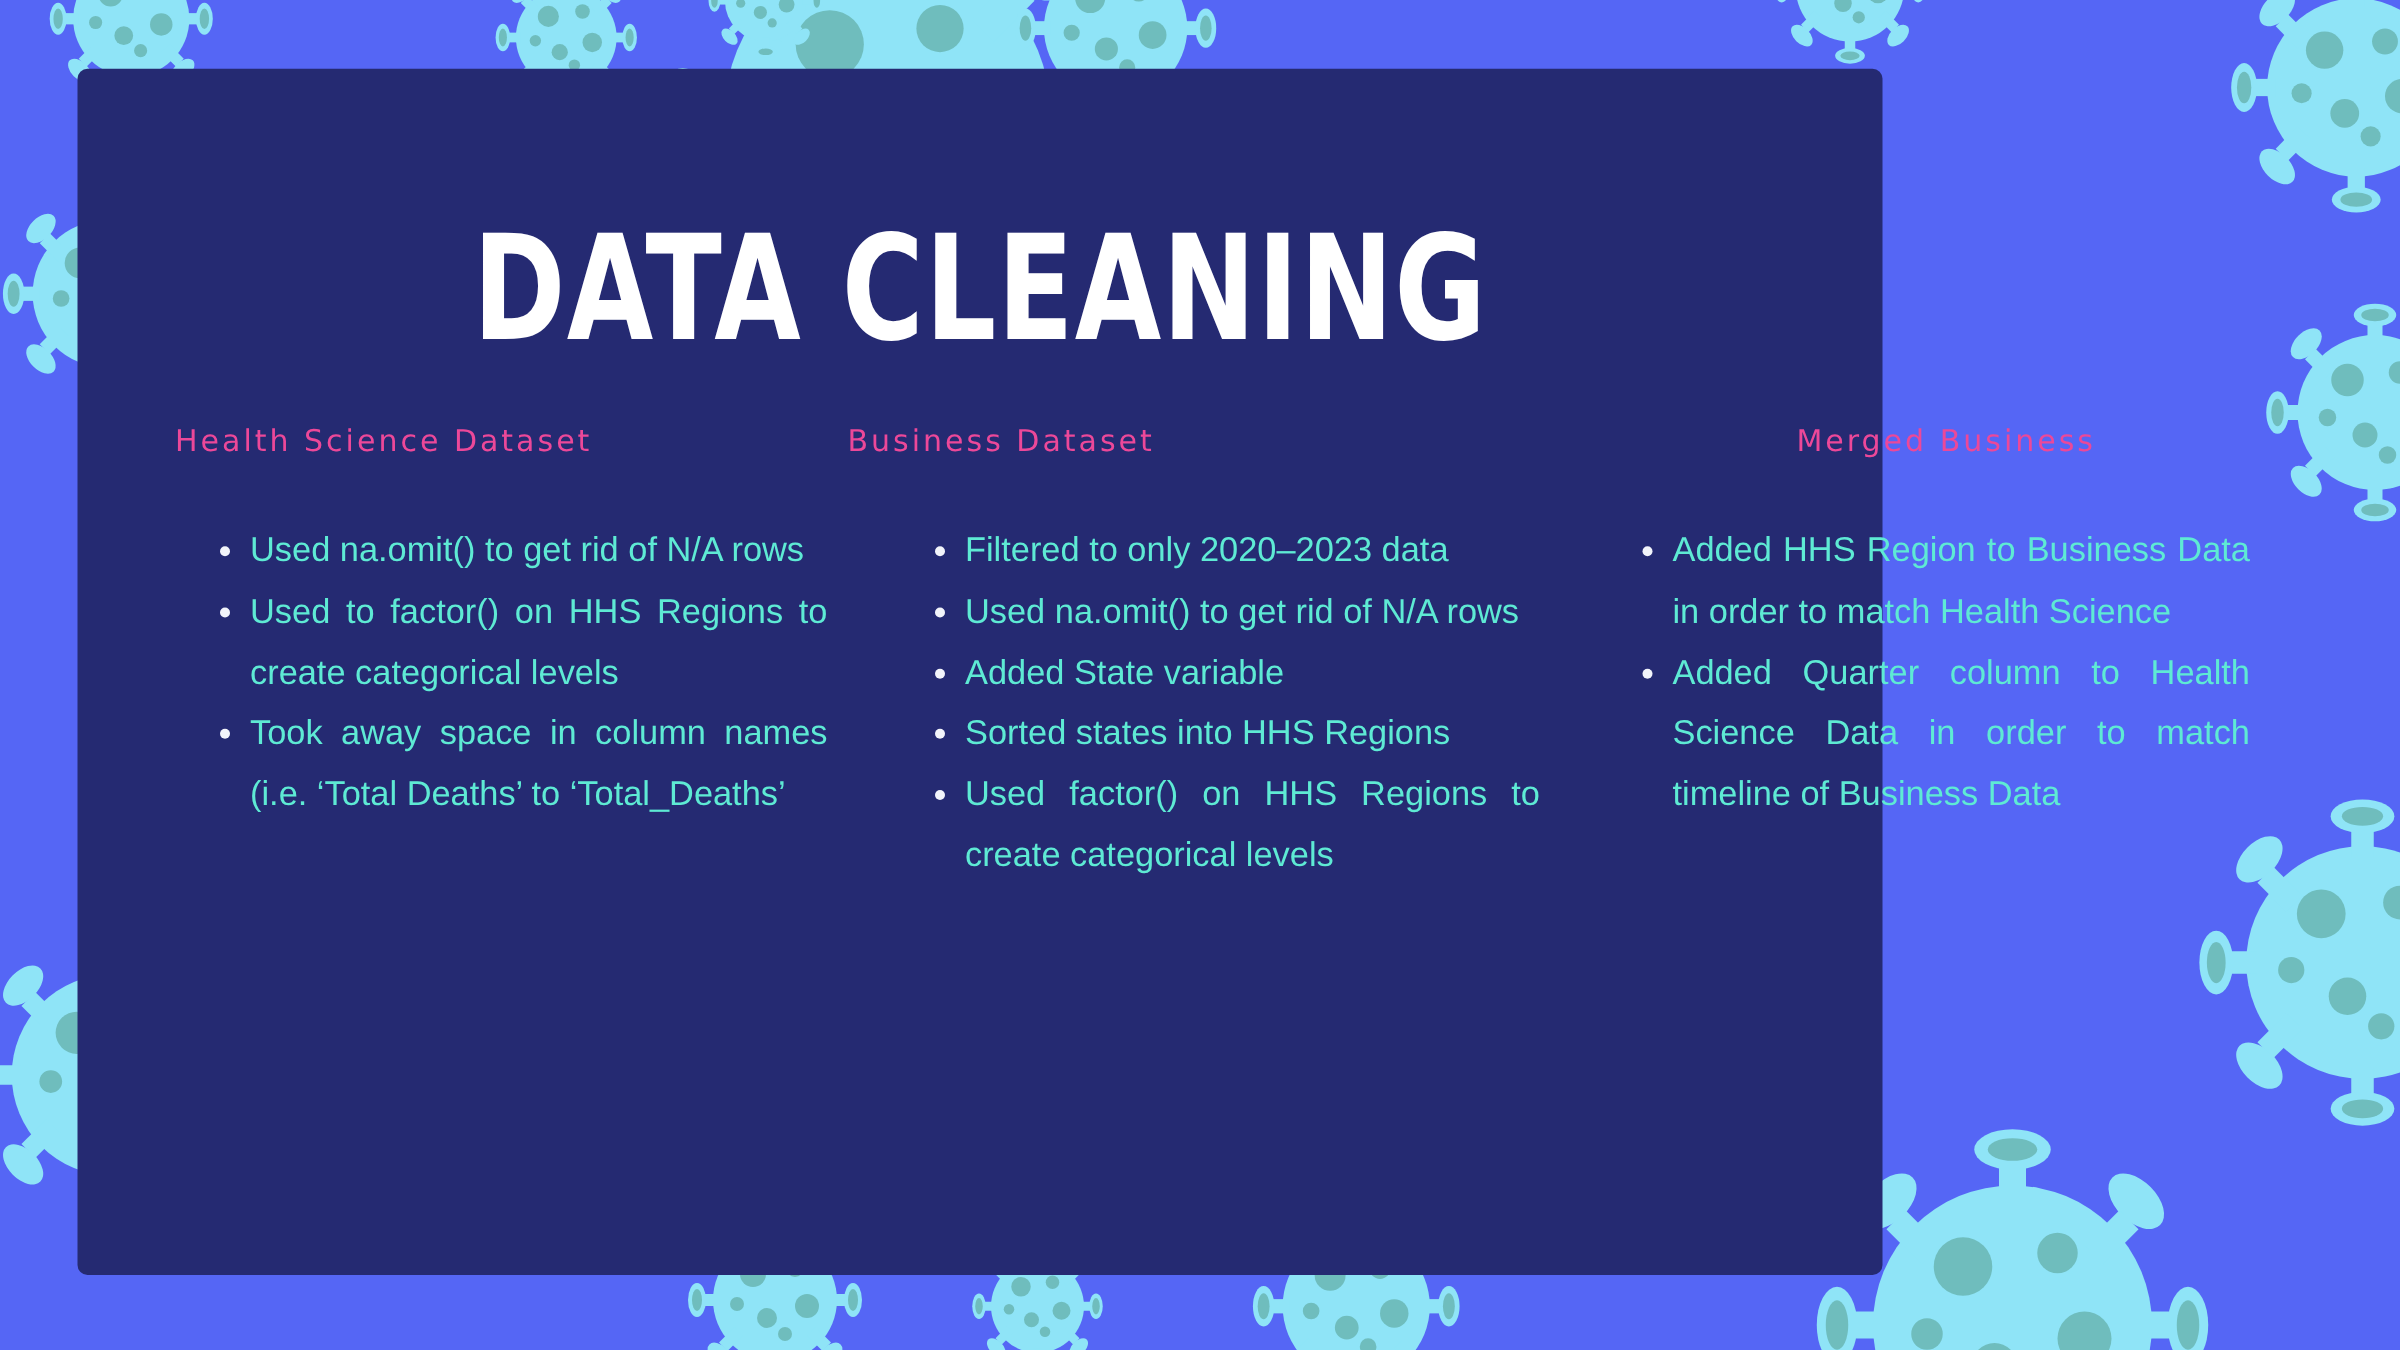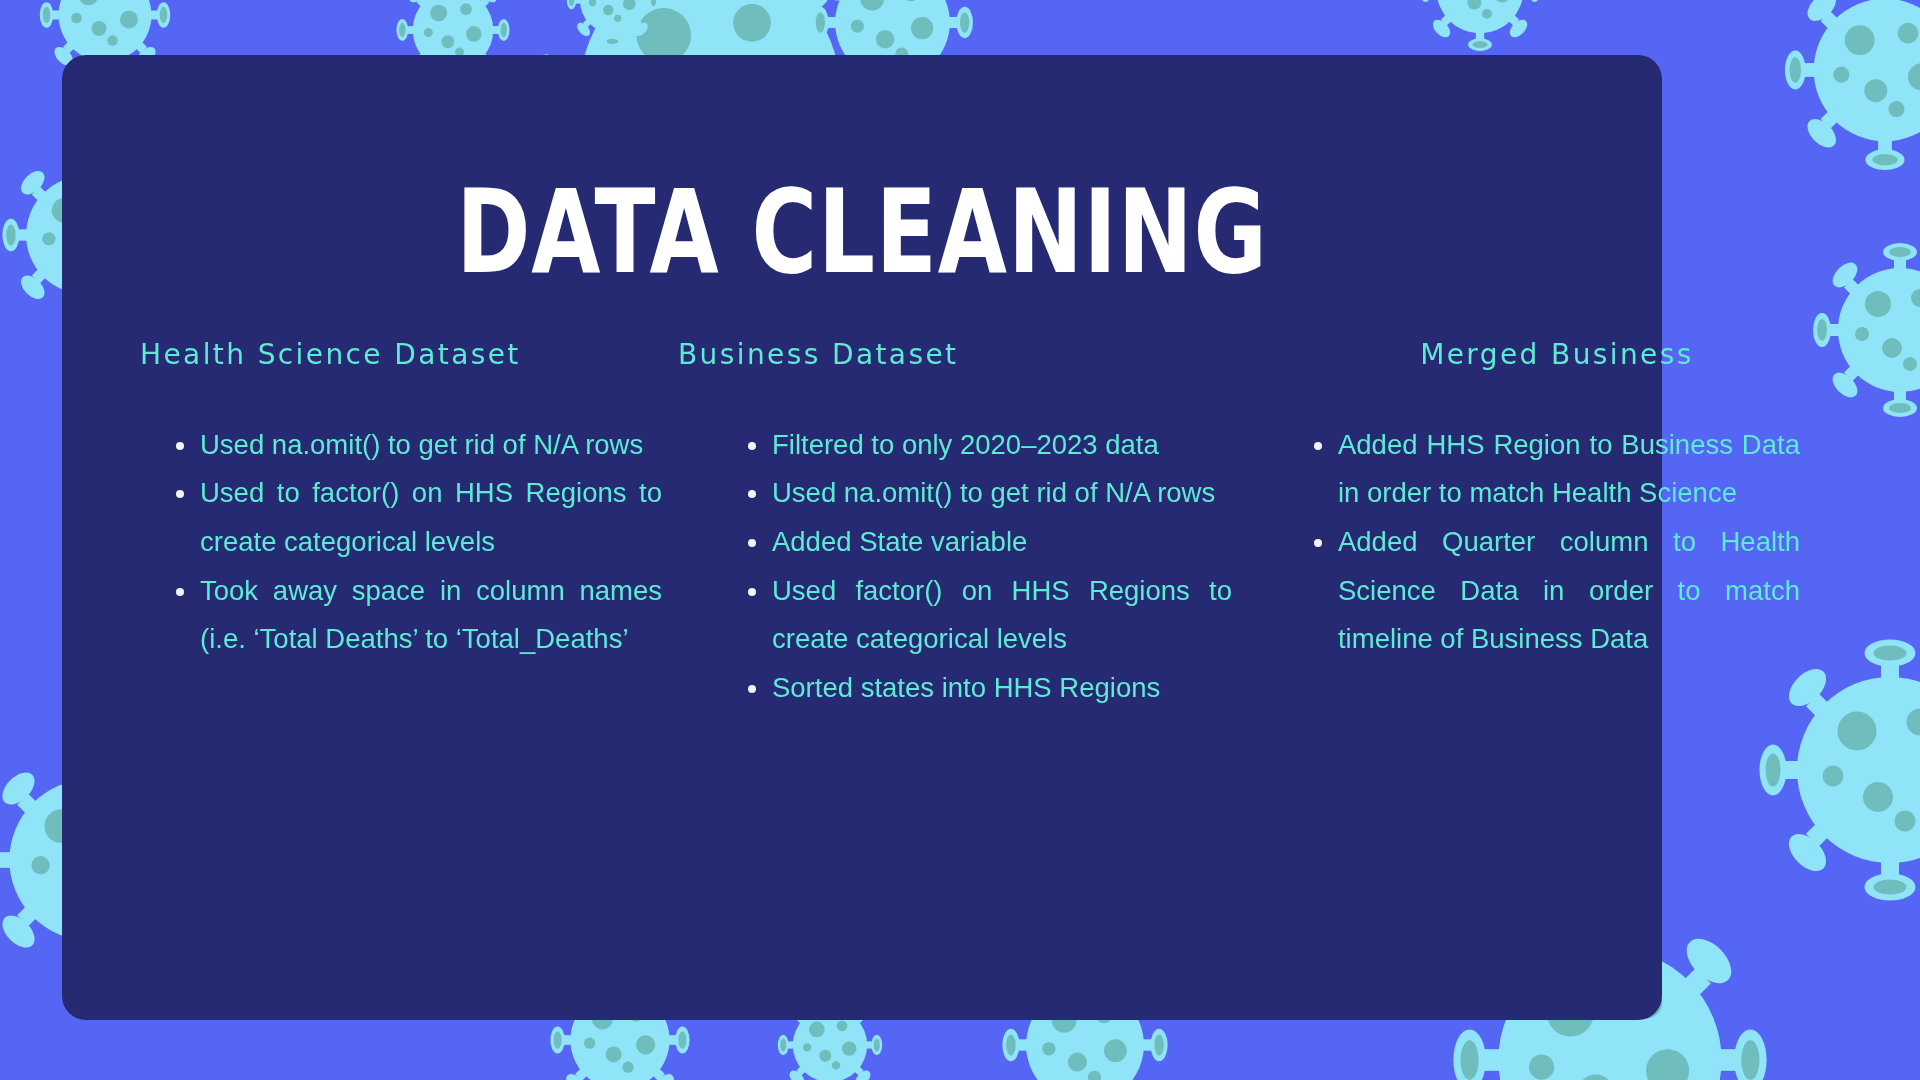--- a/index.html
+++ b/index.html
@@ -13,23 +13,23 @@
     overflow:hidden;
   }
   
   #bg { position:absolute; inset:0; }
   #bg svg { position:absolute; display:block; }
 
   
   #card {
     position:absolute;
     left:62px; top:55px;
-    width:1600px; height:965px;
+    width:1444px; height:965px;
     background:#252a72;
-    border-radius:24px;
+    border-radius:8px;
     z-index:5;
   }
 
   
   #title {
     position:absolute; left:0; top:118px; width:100%;
     text-align:center;
     color:#ffffff;
     font-family:"DejaVu Sans", sans-serif;
     font-weight:700;
@@ -44,24 +44,24 @@
   
   #columns {
     position:absolute;
     left:62px; top:340px;
     width:1776px;
     display:flex;
     z-index:6;
   }
   .col { width:33.333%; padding:0 10px; }
   .col-head {
-    color:#5eead4;
+    color:#ec4899;
     font-family:"DejaVu Sans", sans-serif;
     font-weight:400;
-    font-size:28px;
+    font-size:24px;
     line-height:1.1;
     letter-spacing:2.4px;
     margin-bottom:50px;
     white-space:nowrap;
   }
   .col1 .col-head { text-align:left;   padding-left:68px; }
   .col2 .col-head { padding-left:14px; }
   .col3 .col-head { text-align:center; padding-left:30px; }
 
   ul.bullets {
@@ -199,22 +199,22 @@
           <li>Took away space in column names (i.e. ‘Total Deaths’ to ‘Total_Deaths’</li>
         </ul>
       </div>
 
       <div class="col col2">
         <div class="col-head">Business Dataset</div>
         <ul class="bullets">
           <li>Filtered to only 2020–2023 data</li>
           <li>Used na.omit() to get rid of N/A rows</li>
           <li>Added State variable</li>
+          <li>Sorted states into HHS Regions</li>
           <li>Used factor() on HHS Regions to create categorical levels</li>
-          <li>Sorted states into HHS Regions</li>
         </ul>
       </div>
 
       <div class="col col3">
         <div class="col-head">Merged Business</div>
         <ul class="bullets">
           <li>Added HHS Region to Business Data in order to match Health Science</li>
           <li>Added Quarter column to Health Science Data in order to match timeline of Business Data</li>
         </ul>
       </div>

